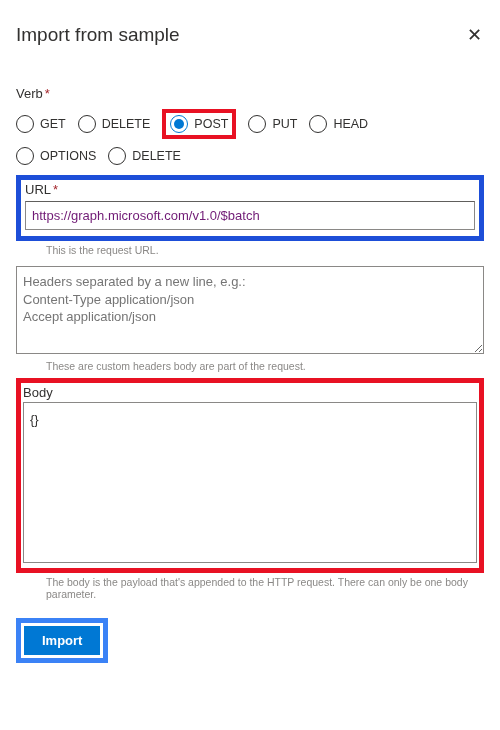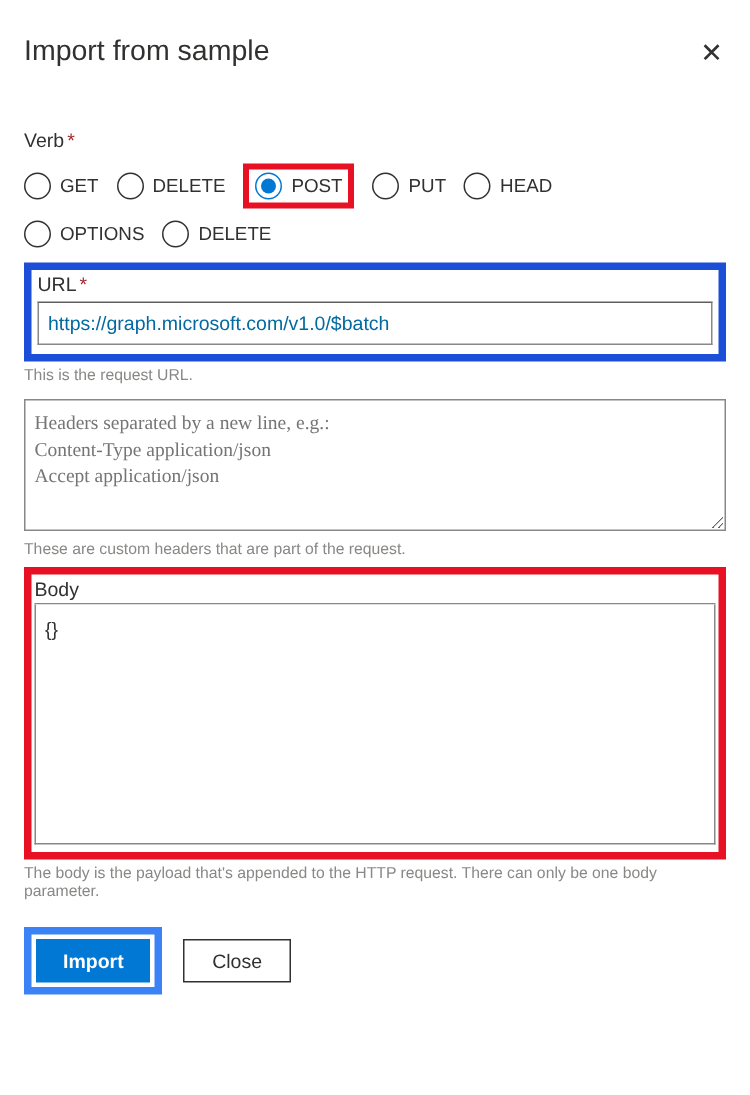--- a/index.html
+++ b/index.html
@@ -87,38 +87,39 @@
     padding: 2px 4px 6px 4px;
   }
   .text-input {
     width: 100%;
     font-family: inherit;
     font-size: 13px;
     padding: 6px 6px;
     border: 1px solid #8a8886;
     border-top-color: #605e5c;
     background: #fff;
-    color: #0369a1;
+    color: #701a75;
   }
   .help-text {
     font-size: 10.5px;
     color: #8a8886;
     margin-top: 3px;
+    margin-left: 30px;
   }
   .headers-box {
     width: 100%;
     border: 1px solid #8a8886;
     min-height: 88px;
     padding: 6px 6px;
     font-size: 13px;
     color: #605e5c;
     line-height: 1.35;
     resize: both;
     overflow: auto;
-    font-family: Liberation Serif, serif;
+    font-family: Liberation Sans, sans-serif;
   }
   .body-block {
     border: 5px solid #e81123;
     padding: 0 2px 2px 2px;
     margin-top: 6px;
   }
   .body-label-row {
     font-size: 13px;
     color: #323130;
     padding: 2px 0 2px 0;
@@ -229,29 +230,28 @@
       </div>
       <input class="text-input" type="text" value="https://graph.microsoft.com/v1.0/$batch" style="">
     </div>
     <div class="help-text">This is the request URL.</div>
   </div>
 
   <div class="section">
     <textarea class="headers-box resize-handle" placeholder="Headers separated by a new line, e.g.:
 Content-Type application/json
 Accept application/json" style=""></textarea>
-    <div class="help-text">These are custom headers that are part of the request.</div>
+    <div class="help-text">These are custom headers body are part of the request.</div>
   </div>
 
   <div class="body-block">
     <div class="body-label-row">Body</div>
     <textarea class="body-box" style="">{}</textarea>
   </div>
   <div class="help-text">The body is the payload that's appended to the HTTP request. There can only be one body parameter.</div>
 
   <div class="footer">
     <span class="import-hl">
       <button class="btn-primary">Import</button>
     </span>
-    <button class="btn-secondary">Close</button>
   </div>
 
 </div>
 
 </body></html>

